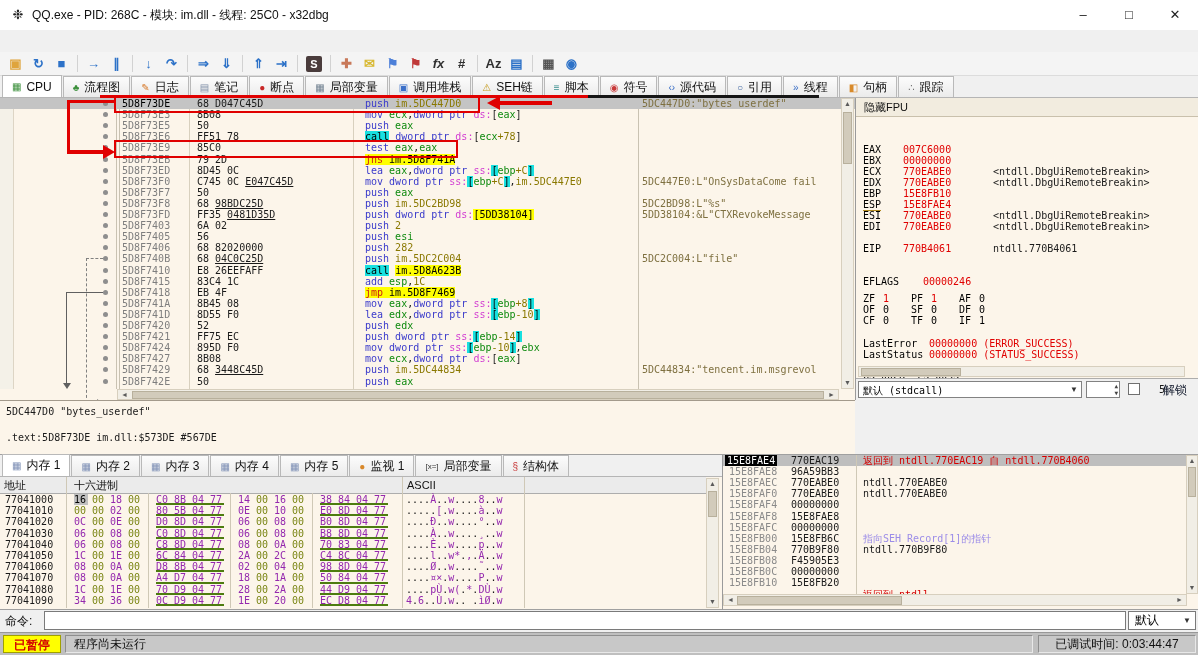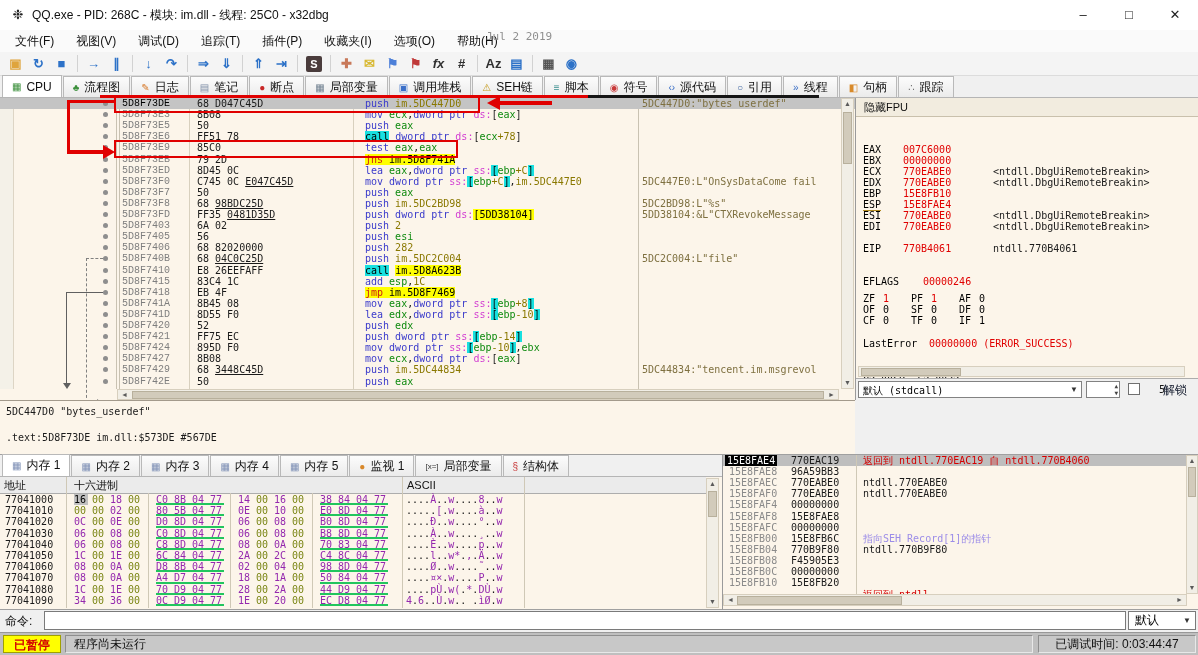--- a/index.html
+++ b/index.html
@@ -26,21 +26,21 @@
   .tab{display:inline-flex;align-items:center;height:20px;padding:0 9px;margin-right:1px;background:linear-gradient(#FCFCFC,#EBEBEB);border:1px solid #B9B9B9;border-bottom:none;font-size:12px;color:#111;white-space:nowrap;flex:none;}
   .tab.active{background:#FFFFFF;height:21px;}
   .tabicon{font-size:10px;margin-right:5px;}
   
   #disasm{position:absolute;left:0;top:98px;width:855px;height:302px;background:#FCF5EA;overflow:hidden;}
   #disasm-gutterbg{position:absolute;left:0;top:0;width:13px;height:291px;background:#F4F1E8;border-right:1px solid #DDD5C5;}
   .vline{position:absolute;top:0;height:291px;width:1px;background:#C9C2B2;}
   .drow{position:absolute;left:0;width:100%;height:11.1px;line-height:11.2px;font:10px "DejaVu Sans Mono",monospace;white-space:pre;}
   .dsel{background:#C4C4C4;}
   .bullet{position:absolute;left:103px;top:3px;width:5px;height:5px;border-radius:50%;background:#8E8E8E;}
-  .daddr{position:absolute;left:122px;color:#7E7E7E;font-family:Liberation Mono, monospace;}
+  .daddr{position:absolute;left:122px;color:#7E7E7E;}
   .dsel .daddr{color:#000;}
   .dbytes{position:absolute;left:197px;color:#1A1A1A;}
   .dbytes .u{text-decoration:underline;}
   .dins{position:absolute;left:365px;}
   .dcmt{position:absolute;left:642px;width:196px;overflow:hidden;color:#7E7040;}
   .mn{color:#3B3BCB;} .reg{color:#0E8A0E;} .imm{color:#8A7800;} .seg{color:#D23CD2;} .pln{color:#1A1A1A;}
   .cyb{background:#18E0E0;color:#000;} .ylb{background:#FFFF00;color:#000;} .ylr{background:#FFFF00;color:#CC2010;} .cbr{background:#18E0E0;color:#000;}
   
   .jline{position:absolute;z-index:5;}
   
@@ -77,21 +77,21 @@
   
   #bottom{position:absolute;left:0;top:454px;width:100%;height:156px;background:#FCF5EA;border-top:1px solid #A0A0A0;border-bottom:1px solid #A0A0A0;box-sizing:border-box;}
   #dump{position:absolute;left:0;top:0;width:722px;height:156px;}
   #dump-tabs{position:absolute;left:0;top:0;width:100%;height:22px;background:#F0F0F0;border-bottom:1px solid #B5B5B5;display:flex;align-items:flex-end;padding-left:2px;box-sizing:border-box;}
   #dump-header{position:absolute;left:0;top:22px;width:706px;height:16px;background:#EBEBEB;border-bottom:1px solid #ADADAD;font-size:11px;color:#111;line-height:16px;}
   #dump-header span{position:absolute;top:0;}
   #dump-rows{position:absolute;left:0;top:39px;width:706px;height:114px;font:10px "DejaVu Sans Mono",monospace;}
   .mrow{position:absolute;left:0;width:100%;height:11.2px;line-height:11.3px;white-space:pre;}
   .maddr{position:absolute;left:5px;color:#1A1A1A;}
   .mgroup{position:absolute;top:0;width:68px;height:11.2px;}
-  .mptr{border-bottom:2px solid #22c55e;height:9.2px;}
+  .mptr{border-bottom:2px solid #4d7c0f;height:9.2px;}
   .mbyte{position:absolute;top:0;width:14px;text-align:left;}
   .bn{color:#9428AE;} .bz{color:#7A8514;}
   .mptr .mbyte{color:#9428AE;}
   .bsel{background:#C0C0C0;color:#000 !important;}
   .mascii{position:absolute;left:406px;}
   .ac{color:#1A1A1A;} .ap{color:#9428AE;}
   .dvline{position:absolute;top:22px;height:131px;width:1px;background:#CFC8B6;}
   
   #stack{position:absolute;left:722px;top:0;width:476px;height:156px;border-left:1px solid #9A9A9A;box-sizing:border-box;overflow:hidden;}
   #stack-rows{position:absolute;left:0;top:0;width:464px;height:139px;font:10px "DejaVu Sans Mono",monospace;}
@@ -124,33 +124,20 @@
 <div id="app">
 
   <div id="titlebar">
     <div id="app-icon">❉</div>
     <div id="win-title">QQ.exe - PID: 268C - 模块: im.dll - 线程: 25C0 - x32dbg</div>
     <div class="wbtn" id="btn-min">–</div>
     <div class="wbtn" id="btn-max">□</div>
     <div class="wbtn" id="btn-close">✕</div>
   </div>
 
-  <div id="menubar">
-    <div id="menu-items">
-        <div class="menu-item">文件(F)</div>
-        <div class="menu-item">视图(V)</div>
-        <div class="menu-item">调试(D)</div>
-        <div class="menu-item">追踪(T)</div>
-        <div class="menu-item">插件(P)</div>
-        <div class="menu-item">收藏夹(I)</div>
-        <div class="menu-item">选项(O)</div>
-        <div class="menu-item">帮助(H)</div>
-      </div>
-    <div id="menu-date">Jul 2 2019</div>
-  </div>
 
   <div id="toolbar">
       <div class="ticon" style="color: rgb(223, 164, 60);">▣</div>
       <div class="ticon" style="color: rgb(45, 114, 200);">↻</div>
       <div class="ticon" style="color: rgb(45, 114, 200);">■</div>
       <div class="tsep"></div>
       <div class="ticon" style="color: rgb(45, 114, 200);">→</div>
       <div class="ticon" style="color: rgb(45, 114, 200);">∥</div>
       <div class="tsep"></div>
       <div class="ticon" style="color: rgb(45, 114, 200);">↓</div>
@@ -310,20 +297,21 @@
         <div class="rline" style="top: 72px;"><span class="rname">EBP</span><span class="rval">15E8FB10</span></div>
         <div class="rline" style="top: 83px;"><span class="rname u">ESP</span><span class="rval">15E8FAE4</span></div>
         <div class="rline" style="top: 94px;"><span class="rname">ESI</span><span class="rval">770EABE0</span><span class="rsym">&lt;ntdll.DbgUiRemoteBreakin&gt;</span></div>
         <div class="rline" style="top: 105px;"><span class="rname">EDI</span><span class="rval">770EABE0</span><span class="rsym">&lt;ntdll.DbgUiRemoteBreakin&gt;</span></div>
         <div class="rline" style="top: 127px;"><span class="rname">EIP</span><span class="rval">770B4061</span><span class="rsym">ntdll.770B4061</span></div>
         <div class="rline" style="top: 160px;"><span class="rname">EFLAGS</span><span class="rval" style="left: 67px;">00000246</span></div>
         <div class="rline" style="top: 177px;"><span class="fn" style="position: absolute; left: 7px;">ZF</span><span class="fv1" style="position: absolute; left: 27px;">1</span><span class="fn" style="position: absolute; left: 55px;">PF</span><span class="fv1" style="position: absolute; left: 75px;">1</span><span class="fn" style="position: absolute; left: 103px;">AF</span><span class="fv0" style="position: absolute; left: 123px;">0</span></div>
         <div class="rline" style="top: 188px;"><span class="fn" style="position: absolute; left: 7px;">OF</span><span class="fv0" style="position: absolute; left: 27px;">0</span><span class="fn" style="position: absolute; left: 55px;">SF</span><span class="fv0" style="position: absolute; left: 75px;">0</span><span class="fn" style="position: absolute; left: 103px;">DF</span><span class="fv0" style="position: absolute; left: 123px;">0</span></div>
         <div class="rline" style="top: 199px;"><span class="fn" style="position: absolute; left: 7px;">CF</span><span class="fv0" style="position: absolute; left: 27px;">0</span><span class="fn" style="position: absolute; left: 55px;">TF</span><span class="fv0" style="position: absolute; left: 75px;">0</span><span class="fn" style="position: absolute; left: 103px;">IF</span><span class="fv0" style="position: absolute; left: 123px;">1</span></div>
         <div class="rline" style="top: 222px;"><span class="fn" style="margin-left: 7px;">LastError</span><span class="fv1" style="position: absolute; left: 73px;">00000000 (ERROR_SUCCESS)</span></div>
+        <div class="rline" style="top: 233px;"><span class="fn" style="margin-left: 7px;">LastStatus</span><span class="fv1" style="position: absolute; left: 73px;">00000000 (STATUS_SUCCESS)</span></div>
         <div class="rline" style="top: 254px;"><span class="fn" style="margin-left: 7px;">GS 002B  FS 0053</span></div>
       </div>
     <div class="sbtrack" id="reg-hscroll">
       <div class="sbthumb" style="left:2px;top:1px;width:100px;height:8px;"></div>
     </div>
     <div id="conv-row">
       <div id="conv-combo">
         <span class="cval">默认 (stdcall)</span>
         <span class="carrow">▼</span>
       </div>

